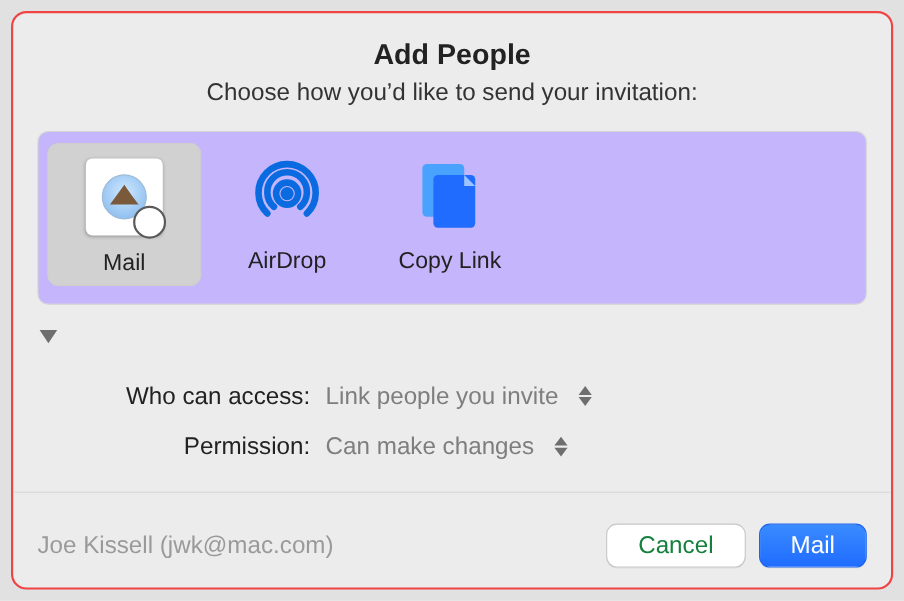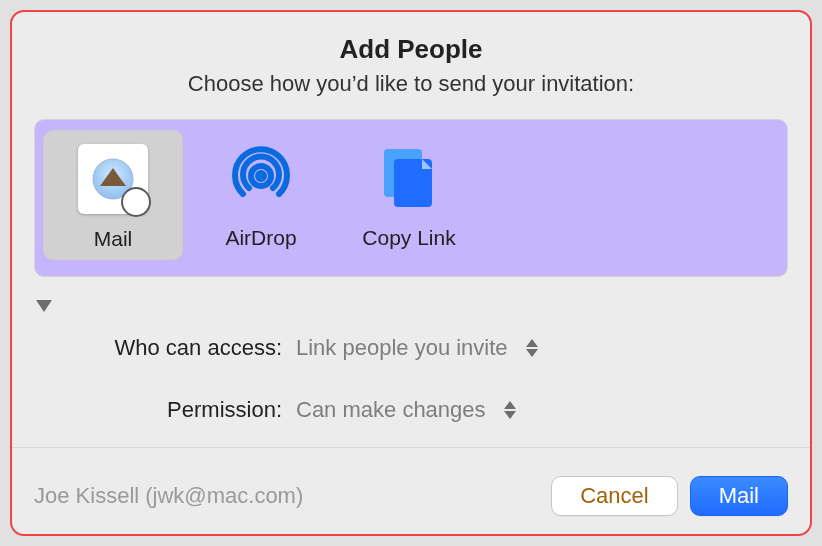--- a/index.html
+++ b/index.html
@@ -26,32 +26,32 @@
       width: 140px; padding: 10px 6px 8px; border-radius: 10px;
       display: flex; flex-direction: column; align-items: center; gap: 10px;
       cursor: pointer; user-select: none;
     }
     .share-item.selected { background: #d2d1d1; border: 1px solid #cfcecd; }
     .share-icon { width: 76px; height: 76px; display: flex; align-items: center; justify-content: center; }
     .share-label { font-size: 21px; color: #222; }
     .options { padding: 22px 24px 0; }
     .options-header { display: flex; align-items: center; gap: 10px; font-size: 23px; color: #222; cursor: pointer; }
     .tri { width: 0; height: 0; border-left: 8px solid transparent; border-right: 8px solid transparent; border-top: 12px solid #6e6e6e; transform: translateY(1px); }
-    .rows { margin-top: 24px; display: flex; flex-direction: column; gap: 36px; padding-left: 4px; }
+    .rows { margin-top: 36px; display: flex; flex-direction: column; gap: 20px; padding-left: 4px; }
     .row { display: flex; align-items: center; gap: 14px; }
     .row-label { width: 242px; text-align: right; font-size: 22px; color: #222; }
     .popup { display: flex; align-items: center; gap: 18px; font-size: 22px; color: #7e7e7e; cursor: pointer; }
     .stepper { display: flex; flex-direction: column; gap: 2px; }
     .chev-up, .chev-down { width: 0; height: 0; }
     .chev-up { border-left: 6px solid transparent; border-right: 6px solid transparent; border-bottom: 8px solid #6e6e6e; }
     .chev-down { border-left: 6px solid transparent; border-right: 6px solid transparent; border-top: 8px solid #6e6e6e; }
     .footer { margin-top: auto; padding: 28px 22px 18px; border-top: 1px solid #d8d7d6; display: flex; align-items: center; gap: 12px; }
     .status { color: #9a9a9a; font-size: 22px; }
     .spacer { flex: 1; }
-    .btn { font-size: 22px; padding: 6px 28px; border-radius: 10px; border: 1px solid #c7c7c7; background: #ffffff; color: #a16207; cursor: pointer; box-shadow: 0 1px 0 rgba(0,0,0,0.04); }
+    .btn { font-size: 22px; padding: 6px 28px; border-radius: 10px; border: 1px solid #c7c7c7; background: #ffffff; color: #15803d; cursor: pointer; box-shadow: 0 1px 0 rgba(0,0,0,0.04); }
     .btn.primary { background: linear-gradient(#3a8bff, #1f6cff); color: #fff; border: 1px solid #1a64ef; }
 
     
     .mail-stamp { width: 70px; height: 70px; background: #ffffff; border-radius: 6px; box-shadow: 0 1px 3px rgba(0,0,0,0.25); position: relative; display:flex; align-items:center; justify-content:center; }
     .mail-stamp::after { content: ""; position: absolute; right: -3px; bottom: -3px; width: 26px; height: 26px; border-radius: 50%; border: 2px solid #5a5a5a; background: #ffffff; }
 
     svg { display: block; }
   </style>
 </head>
 <body>

